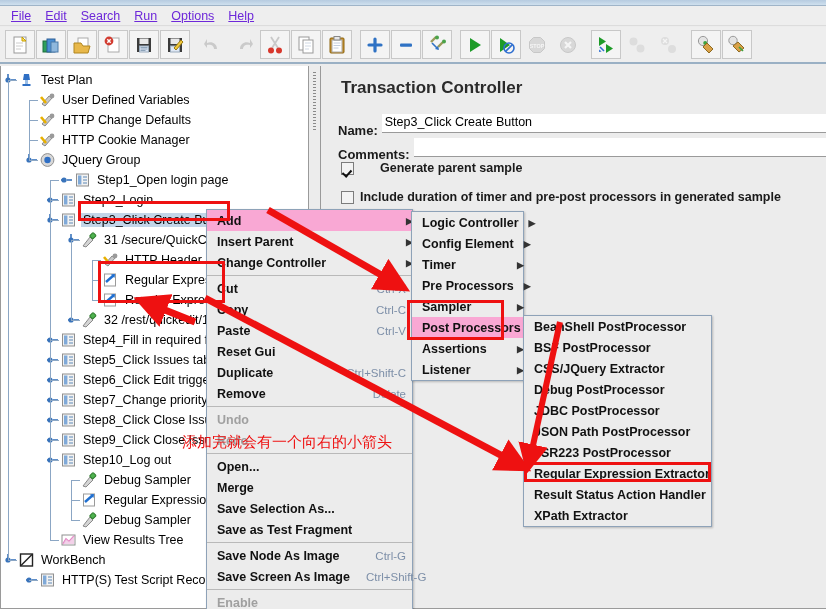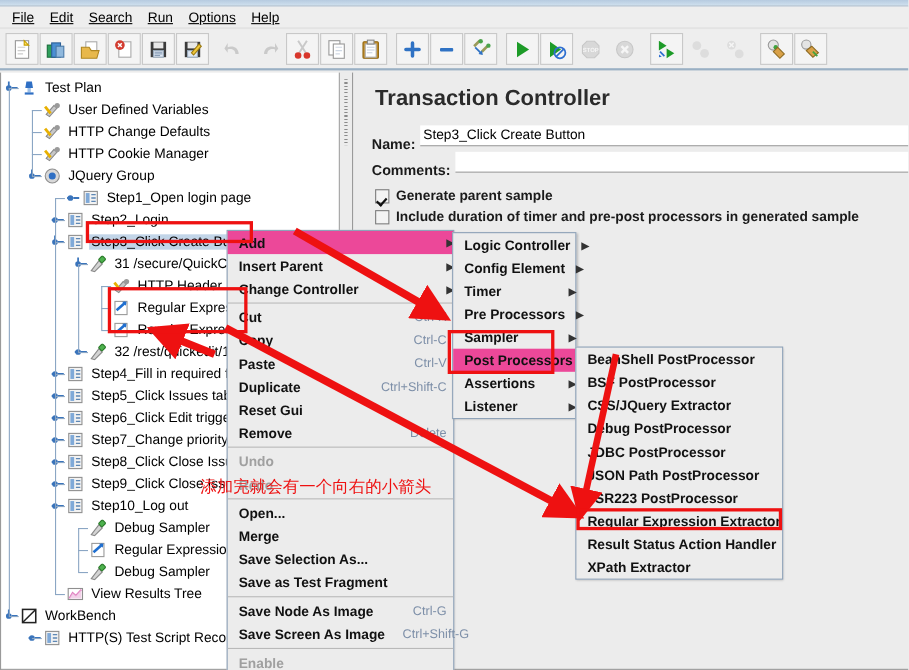--- a/index.html
+++ b/index.html
@@ -22,21 +22,21 @@
   }
 
   
   .menubar {
     position: absolute; top: 6px; left: 0; width: 826px; height: 20px;
     background: #eeeeee;
     display: flex; align-items: center; padding-left: 4px;
     border-bottom: 1px solid #dcdcdc;
   }
   .menu-item {
-    padding: 2px 7px; font-size: 12.5px; color: #000000; cursor: default;
+    padding: 2px 7px; font-size: 12.5px; color: #6d28d9; cursor: default;
     font-family: "Liberation Sans", sans-serif;
   }
   .menu-item .mn { text-decoration: underline; }
 
   
   .toolbar {
     position: absolute; top: 27px; left: 0; width: 826px; height: 37px;
     background: #eeeeee;
     display: flex; align-items: center; padding-left: 5px;
     border-bottom: 2px solid #9ab0c4;
@@ -86,21 +86,21 @@
   .rail {
     position: absolute; width: 1px; background: #8ba6c4;
   }
   .tick {
     position: absolute; height: 1px; background: #8ba6c4;
   }
 
   
   .panel-title {
     position: absolute; left: 20px; top: 12px;
-    font-size: 20px; font-weight: bold; color: #2b2b2b;
+    font-size: 17px; font-weight: bold; color: #2b2b2b;
   }
   .field-row {
     position: absolute; left: 17px; display: flex; align-items: center;
     font-size: 13px; font-weight: bold; color: #1a1a1a;
   }
   .field-label { padding-right: 4px; margin-top: 15px; }
   .field-input {
     background: #ffffff; border: none; border-bottom: 1px solid #9a9a9a;
     height: 19px; line-height: 19px; padding: 0 3px; font-size: 12.5px;
     font-weight: normal; color: #000; font-family: "Liberation Sans", sans-serif;
@@ -124,21 +124,21 @@
   .popup {
     position: absolute; background: #ececec;
     border: 1px solid #8ea2b8;
     box-shadow: 1px 1px 2px rgba(0,0,0,0.22);
     padding: 0; z-index: 40;
   }
   .mi {
     display: flex; align-items: center; height: 21px; padding: 0 6px 0 10px;
     font-size: 12.5px; font-weight: bold; color: #111; white-space: nowrap;
   }
-  .mi.sel { background: #ec4899; }
+  .mi.sel { background: #f9a8d4; }
   .mi.disabled { color: #a0a0a0; }
   .mi .mi-label { flex: 1 1 auto; }
   .mi .accel {
     font-weight: normal; font-size: 11.5px; color: #7d8fa8; padding-left: 16px;
   }
   .mi .arrow {
     width: 10px; text-align: right; font-size: 9px; color: #333; padding-left: 10px;
   }
   .mi-sep { height: 1px; background: #b9b9b9; margin: 2px 0; }
 
@@ -684,21 +684,21 @@
     <div class="field-row" style="top:42px;">
       <span class="field-label">Name:</span>
       <input class="field-input" style="width: 480px;" value="Step3_Click Create Button">
     </div>
 
     <div class="field-row" style="top:66px;">
       <span class="field-label">Comments:</span>
       <input class="field-input" style="width: 448px;" value="">
     </div>
 
-    <div class="cbox-row" style="top:105px;">
+    <div class="cbox-row" style="top:95px;gap:20px;">
       <span class="cbox checked"></span>
       <span>Generate parent sample</span>
     </div>
 
     <div class="cbox-row" style="top:124px;">
       <span class="cbox"></span>
       <span>Include duration of timer and pre-post processors in generated sample</span>
     </div>
   </div>
 
@@ -722,25 +722,25 @@
       </div>
       <div class="mi">
         <span class="mi-label">Copy</span>
         <span class="accel">Ctrl-C</span>
       </div>
       <div class="mi">
         <span class="mi-label">Paste</span>
         <span class="accel">Ctrl-V</span>
       </div>
       <div class="mi">
+        <span class="mi-label">Reset Gui</span>
+      </div>
+      <div class="mi">
         <span class="mi-label">Duplicate</span>
         <span class="accel">Ctrl+Shift-C</span>
-      </div>
-      <div class="mi">
-        <span class="mi-label">Reset Gui</span>
       </div>
       <div class="mi">
         <span class="mi-label">Remove</span>
         <span class="accel">Delete</span>
       </div>
       <div class="mi-sep"></div>
       <div class="mi disabled">
         <span class="mi-label">Undo</span>
       </div>
       <div class="mi disabled">

